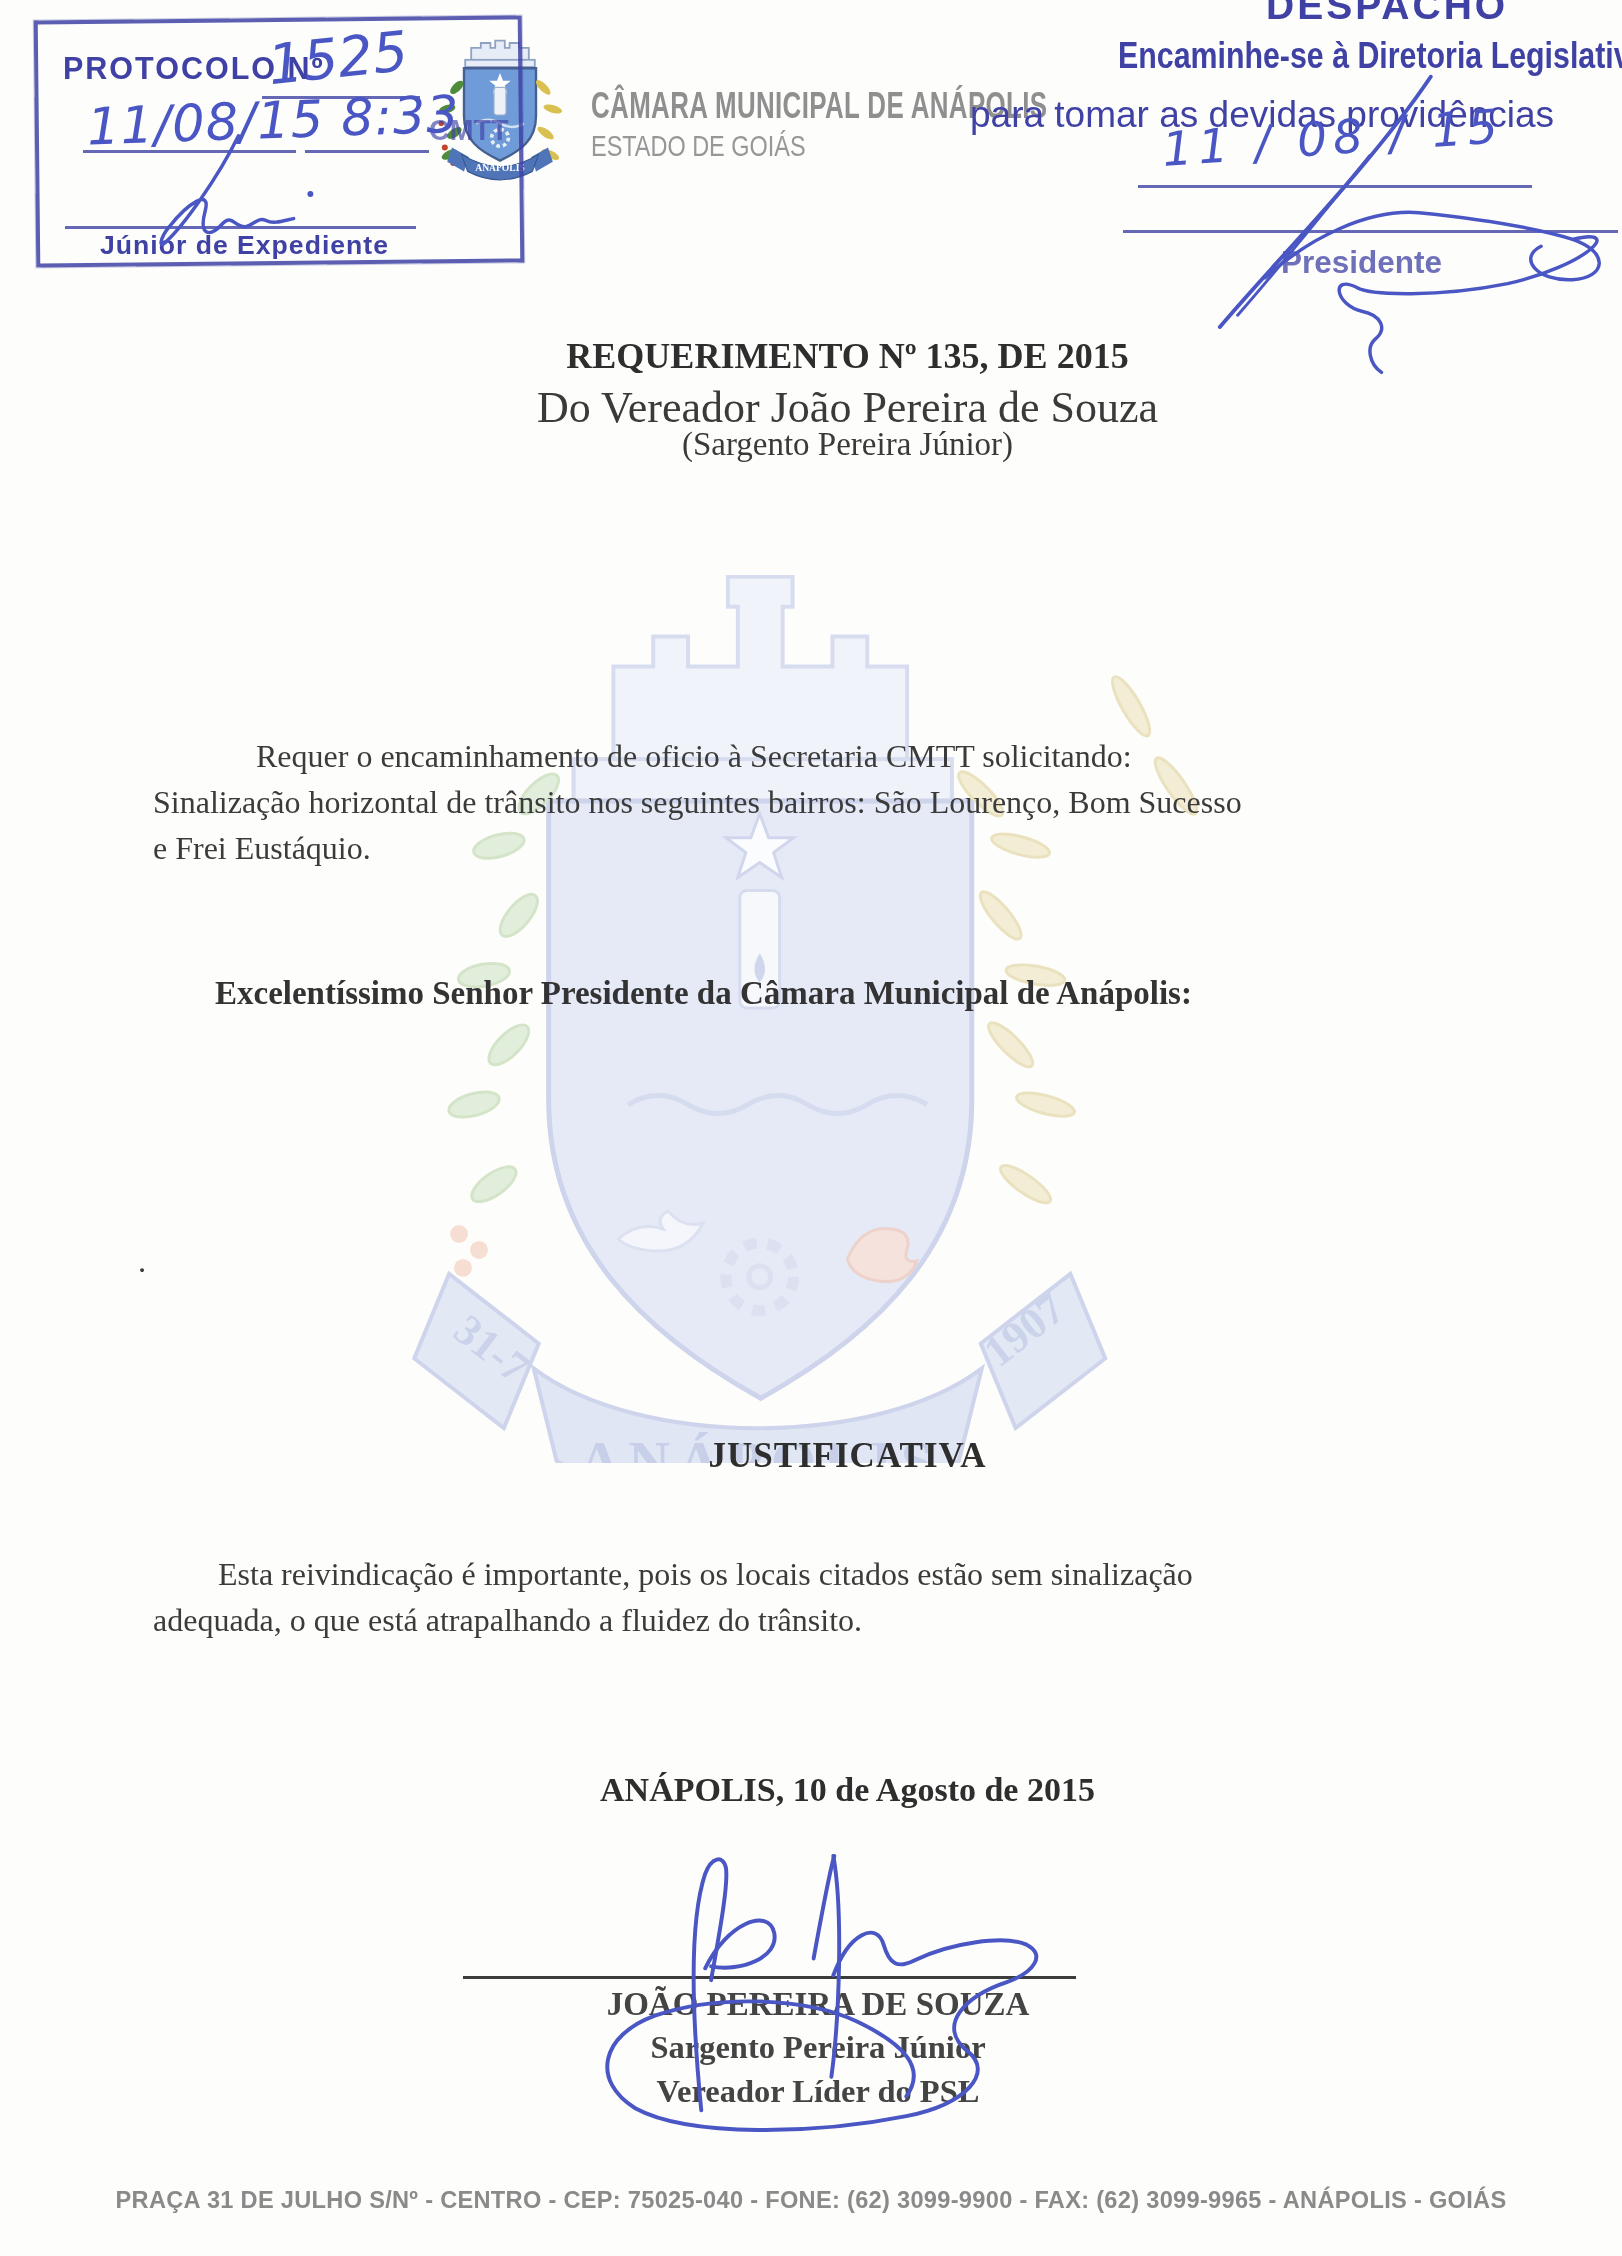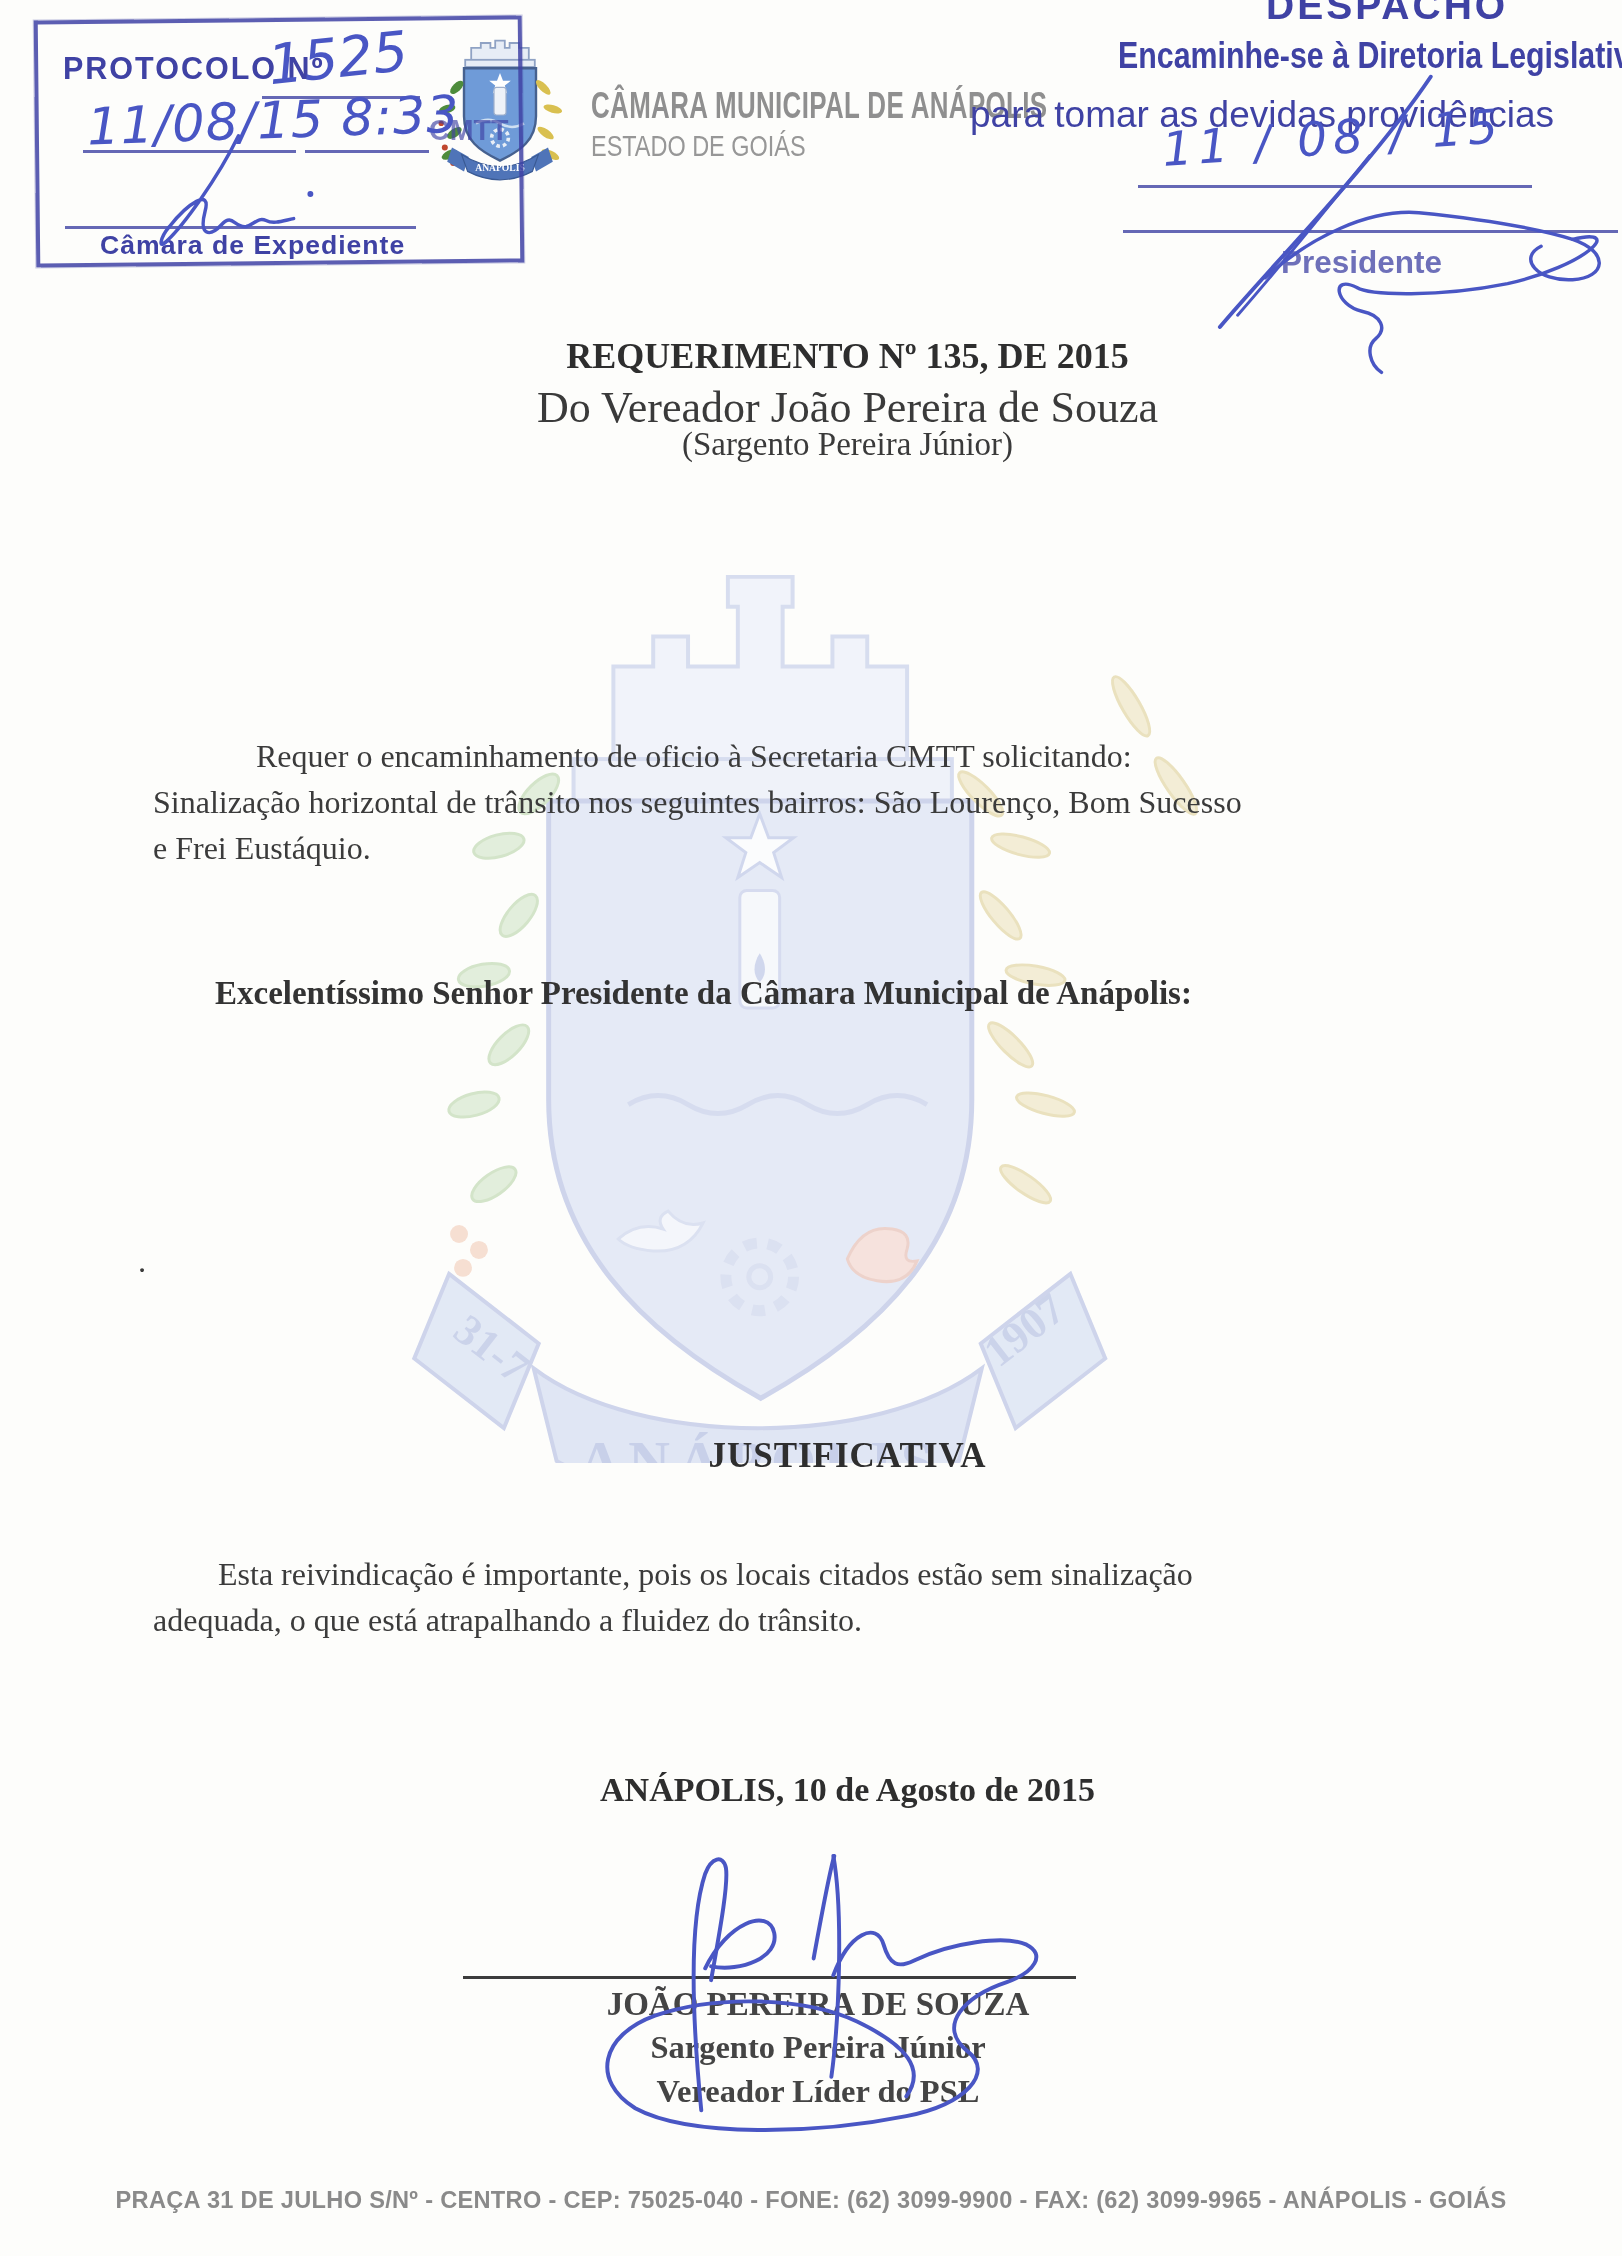--- a/index.html
+++ b/index.html
@@ -169,21 +169,21 @@
   <div class="abs pen hw-number">1525</div>
   <div class="abs pen hw-datetime">11/08/15 8:33</div>
   <div class="abs stamp-blue protocol-horas">CMTT</div>
   <div class="abs protocol-line-2a"></div>
   <div class="abs protocol-line-2b"></div>
   <svg class="abs sig-svg" style="left:138px; top:123px;" width="197" height="138" viewBox="0 0 200 140">
     <path class="pen-stroke" stroke-width="3.5" d="M102,13 C80,58 45,105 30,119 C20,130 22,117 32,105 C50,82 75,65 68,90 C62,113 72,117 85,103 C96,91 98,107 110,105 C118,103 122,95 130,99 C138,103 148,99 158,97"></path>
     <circle cx="175" cy="72" r="3" fill="#4956c4"></circle>
   </svg>
   <div class="abs protocol-line-3"></div>
-  <div class="abs stamp-blue protocol-service">Câmara de Expediente</div>
+  <div class="abs stamp-blue protocol-service">Júnior de Expediente</div>
 
   <div class="abs stamp-blue despacho-title">DESPACHO</div>
   <div class="abs stamp-blue despacho-line1">Encaminhe-se à Diretoria Legislativa</div>
   <div class="abs stamp-blue despacho-line2">para tomar as devidas providências</div>
   <div class="abs pen hw-despacho-date">11 / 08 / 15</div>
   <div class="abs despacho-dline1"></div>
   <div class="abs despacho-dline2"></div>
   <div class="abs stamp-blue despacho-role">Presidente</div>
   <svg class="abs sig-svg" style="left:1133px; top:59px;" width="493" height="335" viewBox="0 0 500 340">
     <path class="pen-stroke" stroke-width="4" d="M88,272 C140,210 240,110 302,18"></path>

